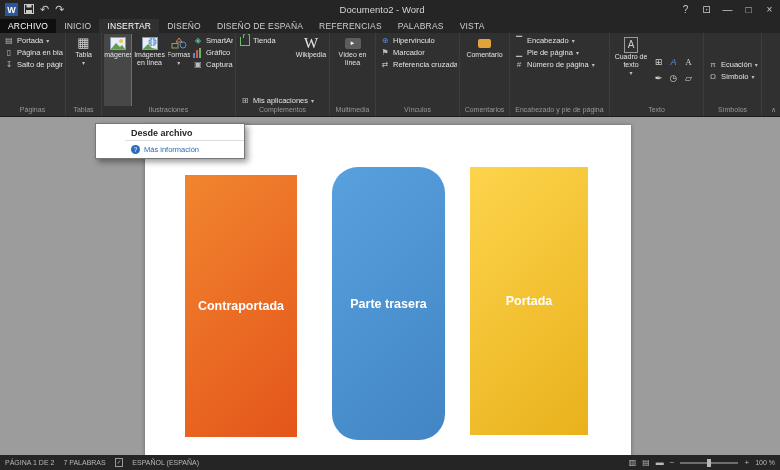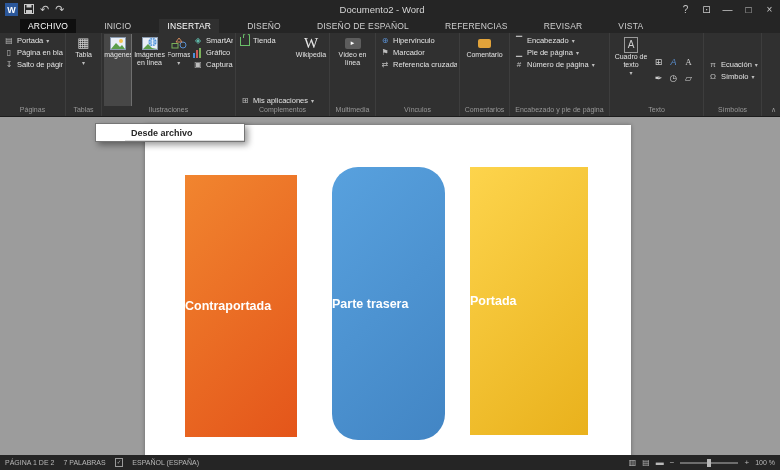--- a/index.html
+++ b/index.html
@@ -11,21 +11,21 @@
   .titlebar{flex:0 0 19px;background:#252525;display:flex;align-items:center;position:relative;color:#c9c9c9;}
   .qat{display:flex;align-items:center;gap:6px;padding-left:5px;z-index:2;}
   .logo{width:13px;height:13px;background:#2b579a;color:#fff;font-size:9px;font-weight:bold;display:flex;align-items:center;justify-content:center;}
   .qbtn{font-size:11px;line-height:1;color:#c9c9c9;}
   .title{position:absolute;left:0;right:16px;text-align:center;font-size:9.5px;color:#d6d6d6;}
   .wincontrols{margin-left:auto;display:flex;z-index:2;}
   .wbtn{width:21px;height:19px;display:flex;align-items:center;justify-content:center;font-size:10px;color:#c9c9c9;}
 
   
   .tabbar{flex:0 0 14px;background:#252525;display:flex;font-size:8.5px;color:#cfcfcf;}
-  .tab{padding:0 8px;display:flex;align-items:center;letter-spacing:.2px;white-space:nowrap;margin-left:20px;}
+  .tab{padding:0 8px;display:flex;align-items:center;letter-spacing:.2px;white-space:nowrap;}
   .tab.file{background:#0f0f0f;color:#fff;}
   .tab.active{background:#303030;color:#fff;}
 
   
   .ribbon{flex:0 0 47px;background:#303030;display:flex;position:relative;border-bottom:1px solid #1c1c1c;}
   .grp{display:flex;flex-direction:column;border-right:1px solid #3d3d3d;padding:1px 2px 0;overflow:hidden;}
   .grp-body{flex:1;display:flex;align-items:stretch;gap:1px;overflow:hidden;}
   .grp-label{height:10px;font-size:7px;color:#989898;text-align:center;white-space:nowrap;overflow:hidden;}
   .stack{display:flex;flex-direction:column;}
   .sbtn{height:12px;display:flex;align-items:center;gap:3px;font-size:7.5px;color:#e3e3e3;padding:0 2px;white-space:nowrap;}
@@ -43,21 +43,21 @@
   .ic-comment::after{content:"";position:absolute;left:2px;bottom:-3px;border:3px solid transparent;border-top-color:#e2a33a;}
   .ic-chart{display:flex;align-items:flex-end;gap:1px;height:11px;}
   .ic-chart i{display:block;width:2px;}
   .ic-store{width:11px;height:9px;border:1px solid #6abf69;border-top:none;position:relative;margin-top:3px;}
   .ic-store::before{content:"";position:absolute;left:2px;top:-4px;width:5px;height:4px;border:1px solid #6abf69;border-bottom:none;border-radius:3px 3px 0 0;}
 
   
   .docarea{flex:1;background:#9c9c9c;position:relative;overflow:hidden;}
   .page{position:absolute;left:145px;top:8px;width:486px;height:347px;background:#fff;box-shadow:0 0 4px rgba(0,0,0,.35);}
   .page2{position:absolute;left:145px;top:363px;width:486px;height:14px;background:#fff;box-shadow:0 0 4px rgba(0,0,0,.35);}
-  .shape{position:absolute;display:flex;align-items:center;color:#fff;font-weight:bold;font-size:12.5px;}
+  .shape{position:absolute;display:flex;align-items:center;justify-content:center;color:#fff;font-weight:bold;font-size:12.5px;}
   .shape1{left:40px;top:50px;width:112px;height:262px;}
   .shape2{left:187px;top:42px;width:113px;height:273px;border-radius:26px;}
   .shape3{left:325px;top:42px;width:118px;height:268px;}
 
   
   .tooltip{position:absolute;left:95px;top:6px;width:150px;background:#ffffff;border:1px solid #767676;box-shadow:3px 3px 6px rgba(0,0,0,.4);z-index:5;padding-left:29px;}
   .tt-title{font-size:9px;font-weight:bold;color:#262626;padding:4px 6px 2px;}
   .tt-body{font-size:7.5px;color:#6e6e6e;padding:0 6px 5px;line-height:9.5px;}
   .tt-sep{border:none;border-top:1px solid #dcdcdc;}
   .tt-link{display:flex;align-items:center;gap:4px;padding:4px 6px;font-size:7.5px;color:#2a6cb5;}
@@ -98,23 +98,23 @@
       <span class="wbtn">□</span>
       <span class="wbtn">×</span>
     </div>
   </div>
 
   <div class="tabbar">
     <span class="tab file">ARCHIVO</span>
     <span class="tab">INICIO</span>
     <span class="tab active">INSERTAR</span>
     <span class="tab">DISEÑO</span>
-    <span class="tab">DISEÑO DE ESPAÑOL</span>
+    <span class="tab">DISEÑO DE ESPAÑA</span>
     <span class="tab">REFERENCIAS</span>
-    <span class="tab">REVISAR</span>
+    <span class="tab">PALABRAS</span>
     <span class="tab">VISTA</span>
   </div>
 
   <div class="ribbon">
 
     <div class="grp" style="width:66px">
       <div class="grp-body">
           <div class="stack">
         <div class="sbtn">
           <span class="sicon">▤</span>
@@ -340,20 +340,24 @@
     </div>
 
     <span class="collapse">∧</span>
   </div>
 
   <div class="docarea">
 
     <div class="tooltip">
       <div class="tt-title">Desde archivo</div>
       <hr class="tt-sep">
+      <div class="tt-link">
+        <span class="tt-qicon">?</span>
+        <span>Más información</span>
+      </div>
     </div>
 
     <div class="page">
       <div class="shape shape1" style="background: linear-gradient(135deg, rgb(241, 133, 47), rgb(228, 85, 26));">
         <span>Contraportada</span>
       </div>
       <div class="shape shape2" style="background: linear-gradient(135deg, rgb(88, 161, 222), rgb(66, 133, 196));">
         <span>Parte trasera</span>
       </div>
       <div class="shape shape3" style="background: linear-gradient(135deg, rgb(253, 212, 76), rgb(233, 177, 28));">

